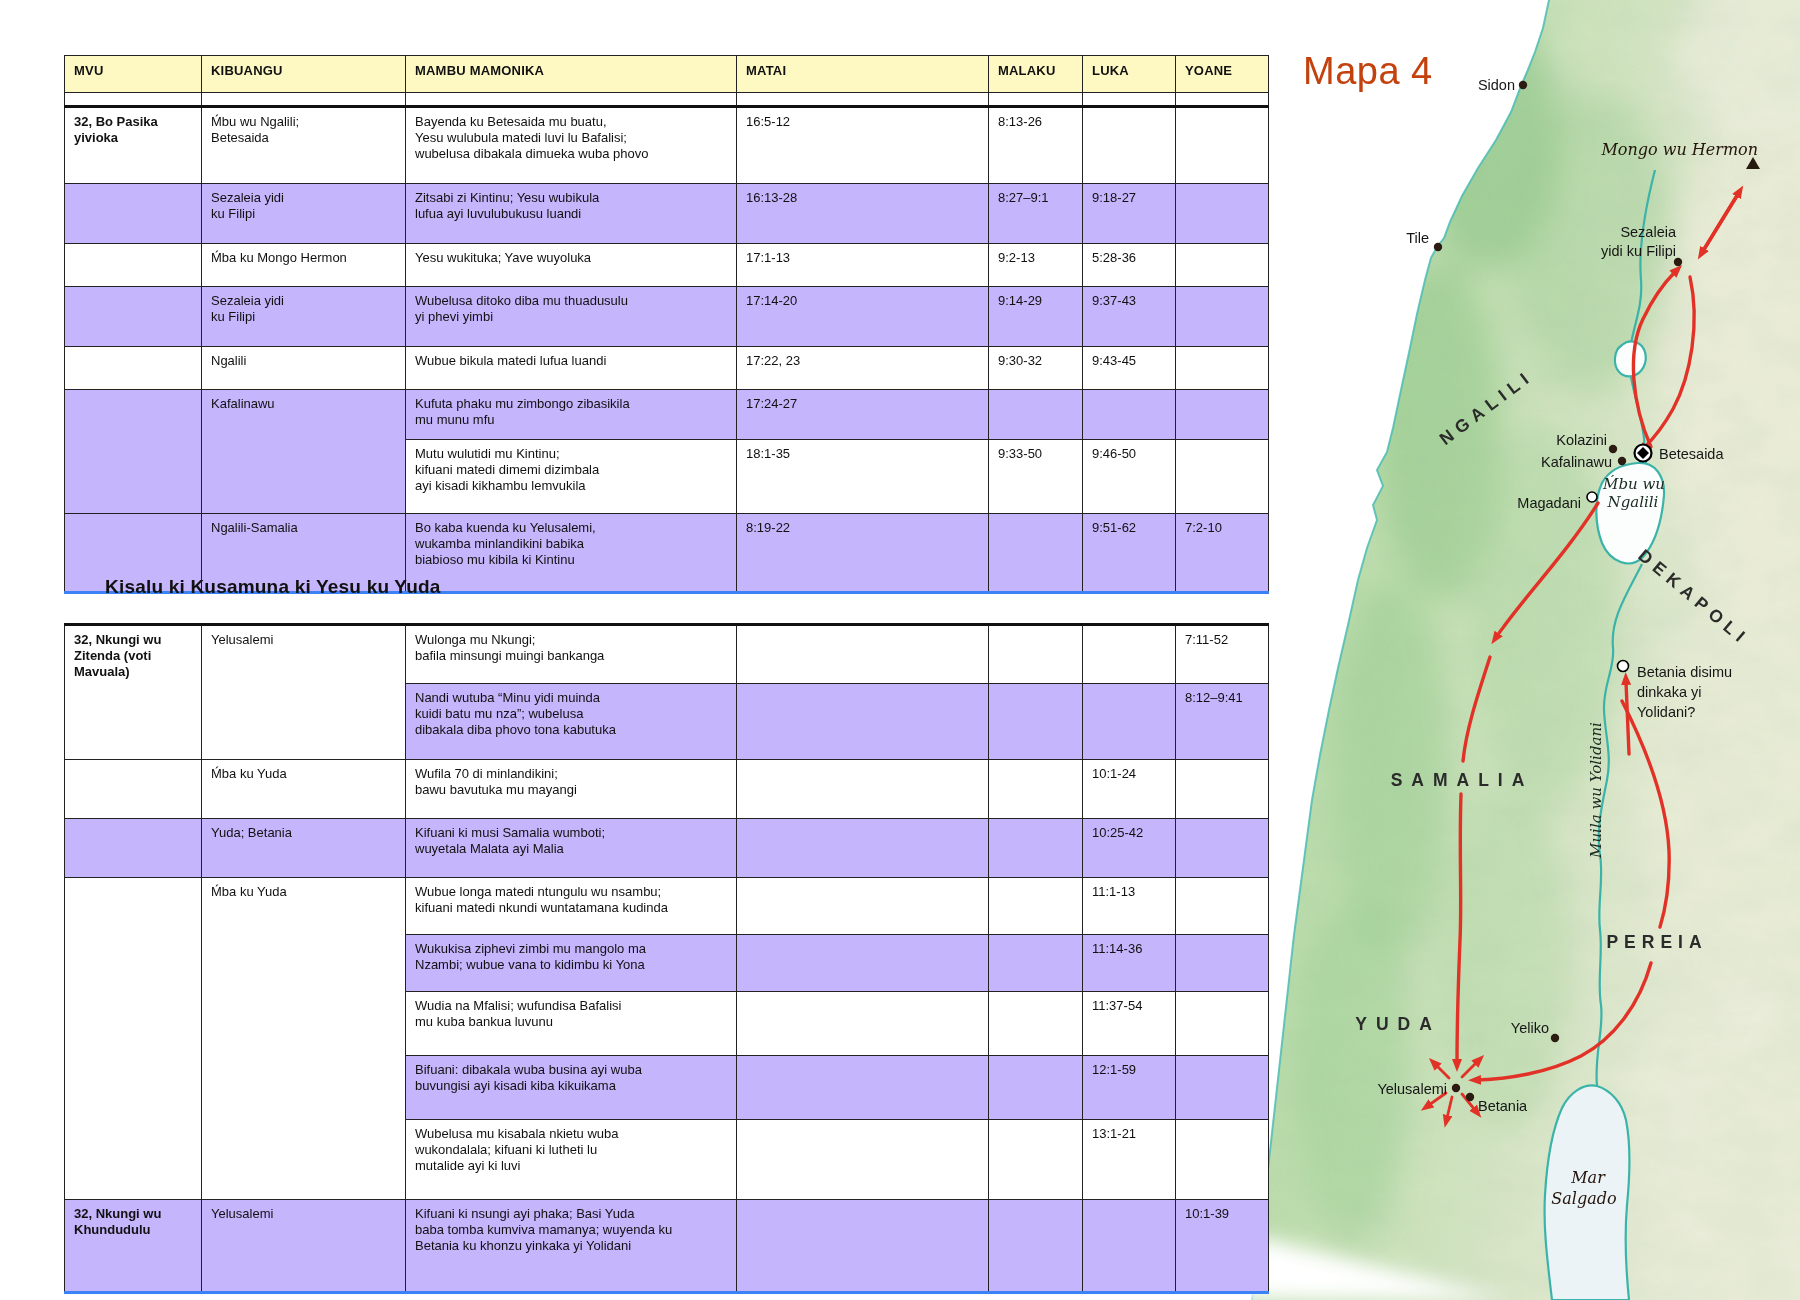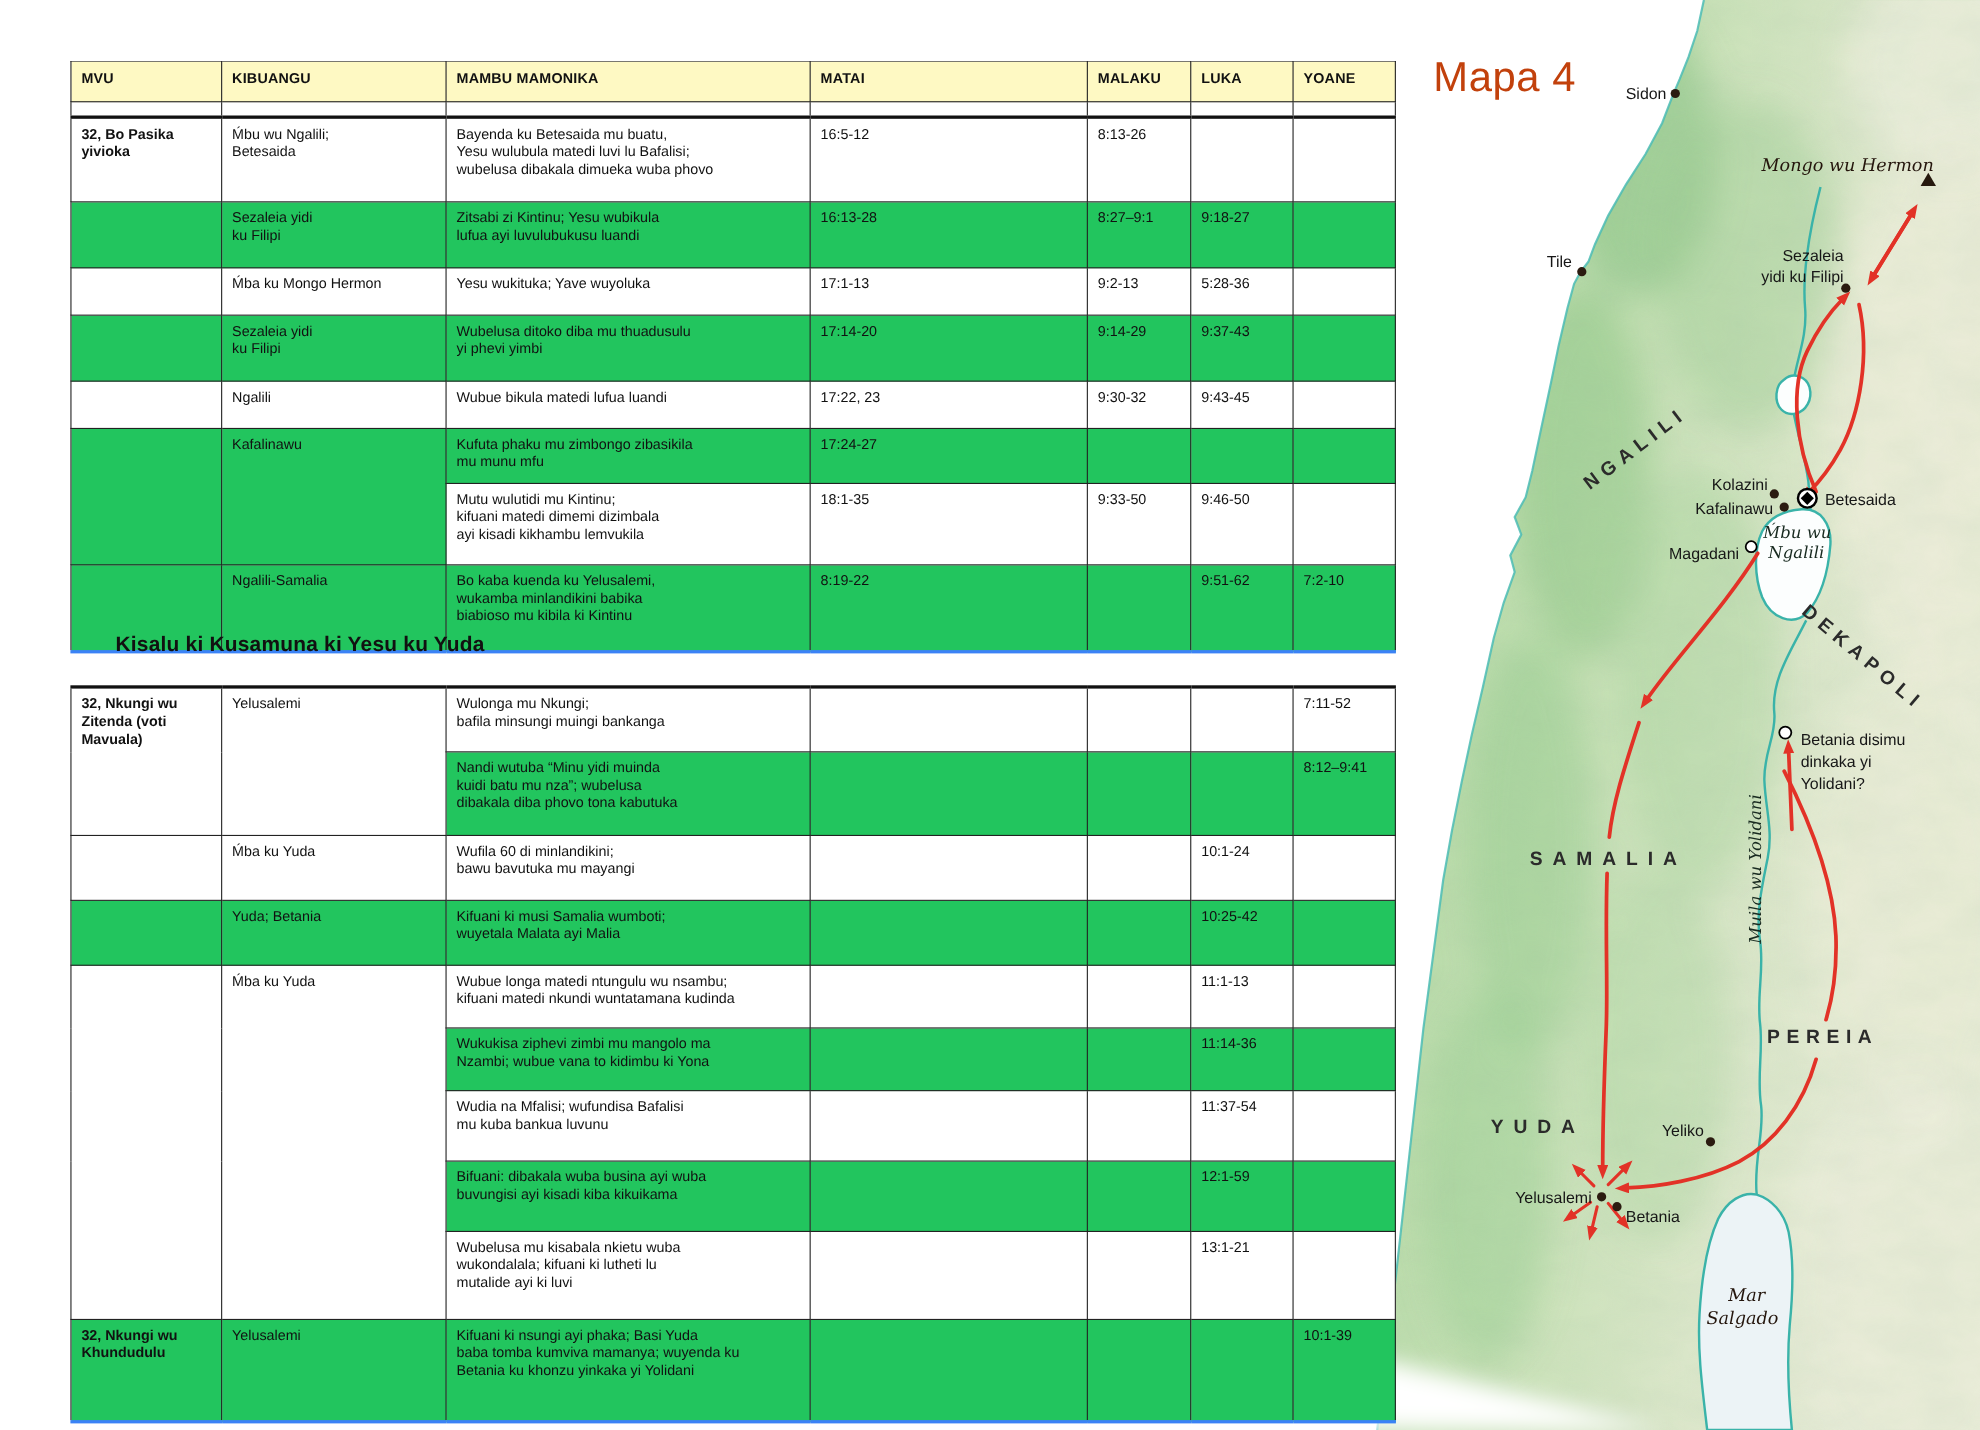--- a/index.html
+++ b/index.html
@@ -6,21 +6,21 @@
   body{width:1800px;height:1300px;position:relative;overflow:hidden;
        font-family:"Liberation Sans","DejaVu Sans",sans-serif;color:#111;}
 
   
   .tbl{position:absolute;border-collapse:collapse;table-layout:fixed;width:1204px;z-index:2;}
   .tbl td,.tbl th{border:1px solid #222;vertical-align:top;padding:6px 8px 5px 9px;
        font-size:13px;line-height:1.22;white-space:pre-line;background:#fff;}
   .tbl th{background:#fef9c3;text-align:left;font-weight:bold;height:24px;
        padding-top:7px;letter-spacing:.2px;}
   .tbl tr.spacer td{height:12px;padding:0;border-bottom:3px solid #111;}
-  .tbl tr.g td{background:#22c55e;}
+  .tbl tr.g td{background:#c4b5fd;}
   .tbl td.mvu{font-weight:bold;}
   .tbl tr.bend td{border-bottom:3px solid #3b82f6;}
   .tbl tr.bstart td{border-top:3px solid #111;}
   td.wbg{background:#fff !important;}
   
   .h64 td{height:64px}.h48 td{height:48px}.h31 td{height:31px}.h38 td{height:38px}
   .h62 td{height:62px}.h66 td{height:66px}.h46 td{height:46px}.h45 td{height:45px}
   .h52 td{height:52px}.h68 td{height:68px}.h80 td{height:80px}.h47 td{height:47px}.hx64 td{height:64px}
 
   .section-heading{position:absolute;left:64px;top:576px;font-size:19px;font-weight:bold;
@@ -328,21 +328,21 @@
 kuidi batu mu nza”; wubelusa
 dibakala diba phovo tona kabutuka</td>
     <td></td>
     <td></td>
     <td></td>
     <td>8:12–9:41</td>
   </tr>
   <tr class="h47">
     <td class="mvu"></td>
     <td>Ḿba ku Yuda</td>
-    <td>Wufila 60 di minlandikini;
+    <td>Wufila 70 di minlandikini;
 bawu bavutuka mu mayangi</td>
     <td></td>
     <td></td>
     <td>10:1-24</td>
     <td></td>
   </tr>
   <tr class="g h47">
     <td class="mvu"></td>
     <td>Yuda; Betania</td>
     <td>Kifuani ki musi Samalia wumboti;

